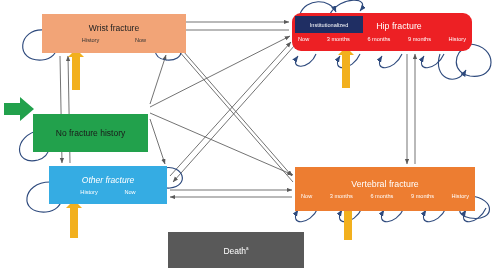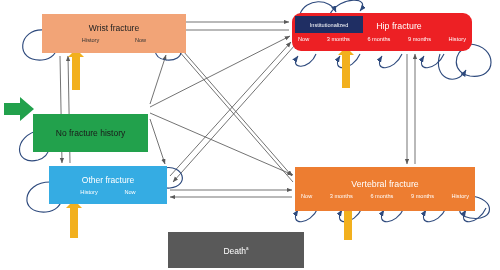--- a/index.html
+++ b/index.html
@@ -65,21 +65,21 @@
     background:#22A14C;
     margin-top:24px;
   }
   #node-nofracture .node-title{color:#1a1a1a;font-size:8.5px;}
 
   
   #node-other{
     left:49px;top:166px;width:118px;height:38px;
     background:#35ACE3;
   }
-  #node-other .node-title{color:#ffffff;}
+  #node-other .node-title{color:#ffffff;font-style:italic;}
   #node-other .stage-row{justify-content:space-around;padding:0 18px;box-sizing:border-box;}
 
   
   #node-hip{
     left:292px;top:13px;width:180px;height:38px;
     background:#ED2024;
     align-items:flex-start;
     justify-content:center;
     border-radius:9px;
   }

